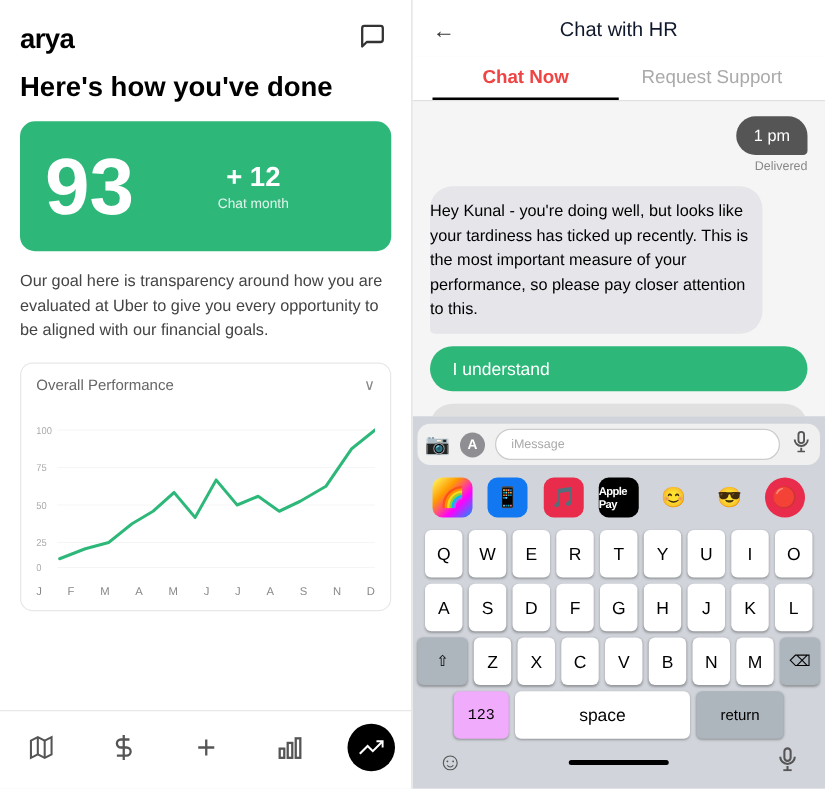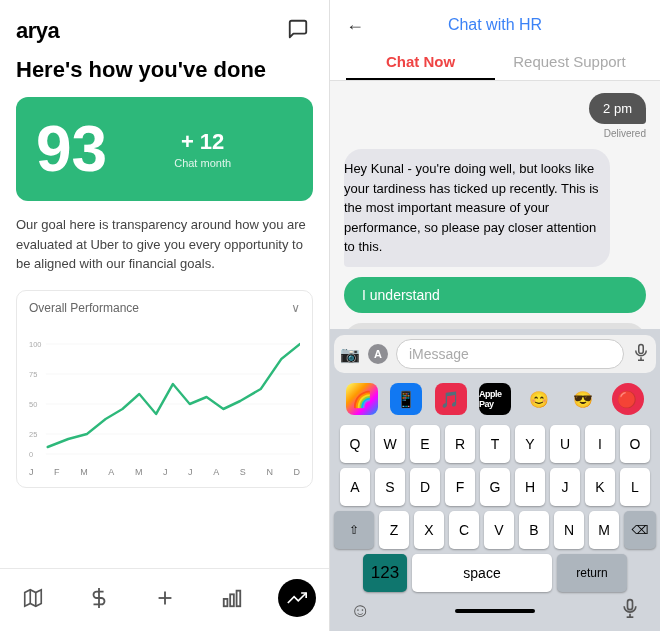--- a/index.html
+++ b/index.html
@@ -187,21 +187,21 @@
       color: #333;
       cursor: pointer;
       margin-right: 10px;
     }
 
     .right-title {
       flex: 1;
       text-align: center;
       font-size: 16px;
       font-weight: 500;
-      color: #3b82f6;
+      color: #0f172a;
       margin-right: 28px;
     }
 
     .tabs {
       display: flex;
       background: #fff;
       border-bottom: 1px solid #e0e0e0;
       padding: 0 16px;
     }
 
@@ -297,21 +297,21 @@
       font-size: 16px;
       color: #555;
     }
 
     .imessage-input {
       flex: 1;
       background: white;
       border: 1px solid #ccc;
       border-radius: 16px;
       padding: 6px 12px;
-      font-size: 14px;
+      font-size: 10px;
       color: #aaa;
     }
 
     .mic-icon {
       font-size: 16px;
       color: #555;
     }
 
     .app-row {
       display: flex;
@@ -371,23 +371,24 @@
       min-width: 40px;
       font-size: 12px;
     }
 
     .key.backspace {
       background: #adb5bd;
       max-width: 38px;
     }
 
     .key.numbers {
-      background: #0f766e;
+      background: #f0abfc;
       max-width: 44px;
-      font-size: 17px;
+      font-size: 12px;
+      font-family: Liberation Mono, monospace;
     }
 
     .key.space {
       max-width: 140px;
       flex: 3;
     }
 
     .key.return {
       background: #adb5bd;
       max-width: 70px;
@@ -518,21 +519,21 @@
     <span class="back-arrow">←</span>
     <span class="right-title">Chat with HR</span>
   </div>
 
   <div class="tabs">
     <div class="tab active">Chat Now</div>
     <div class="tab">Request Support</div>
   </div>
 
   <div class="chat-messages">
-    <div class="msg-sent">2 pm</div>
+    <div class="msg-sent">1 pm</div>
     <div class="msg-delivered">Delivered</div>
     <div class="msg-received">Hey Kunal - you're doing well, but looks like your tardiness has ticked up recently. This is the most important measure of your performance, so please pay closer attention to this.</div>
     <button class="quick-reply green">I understand</button>
     <button class="quick-reply gray">I want to talk to someome</button>
   </div>
 
   <div class="keyboard">
     <div class="keyboard-toolbar">
       <span class="toolbar-icon">📷</span>
       <span class="toolbar-icon" style="background:#8e8e93;color:white;border-radius:50%;width:20px;height:20px;display:flex;align-items:center;justify-content:center;font-size:11px;font-weight:700;">A</span>

